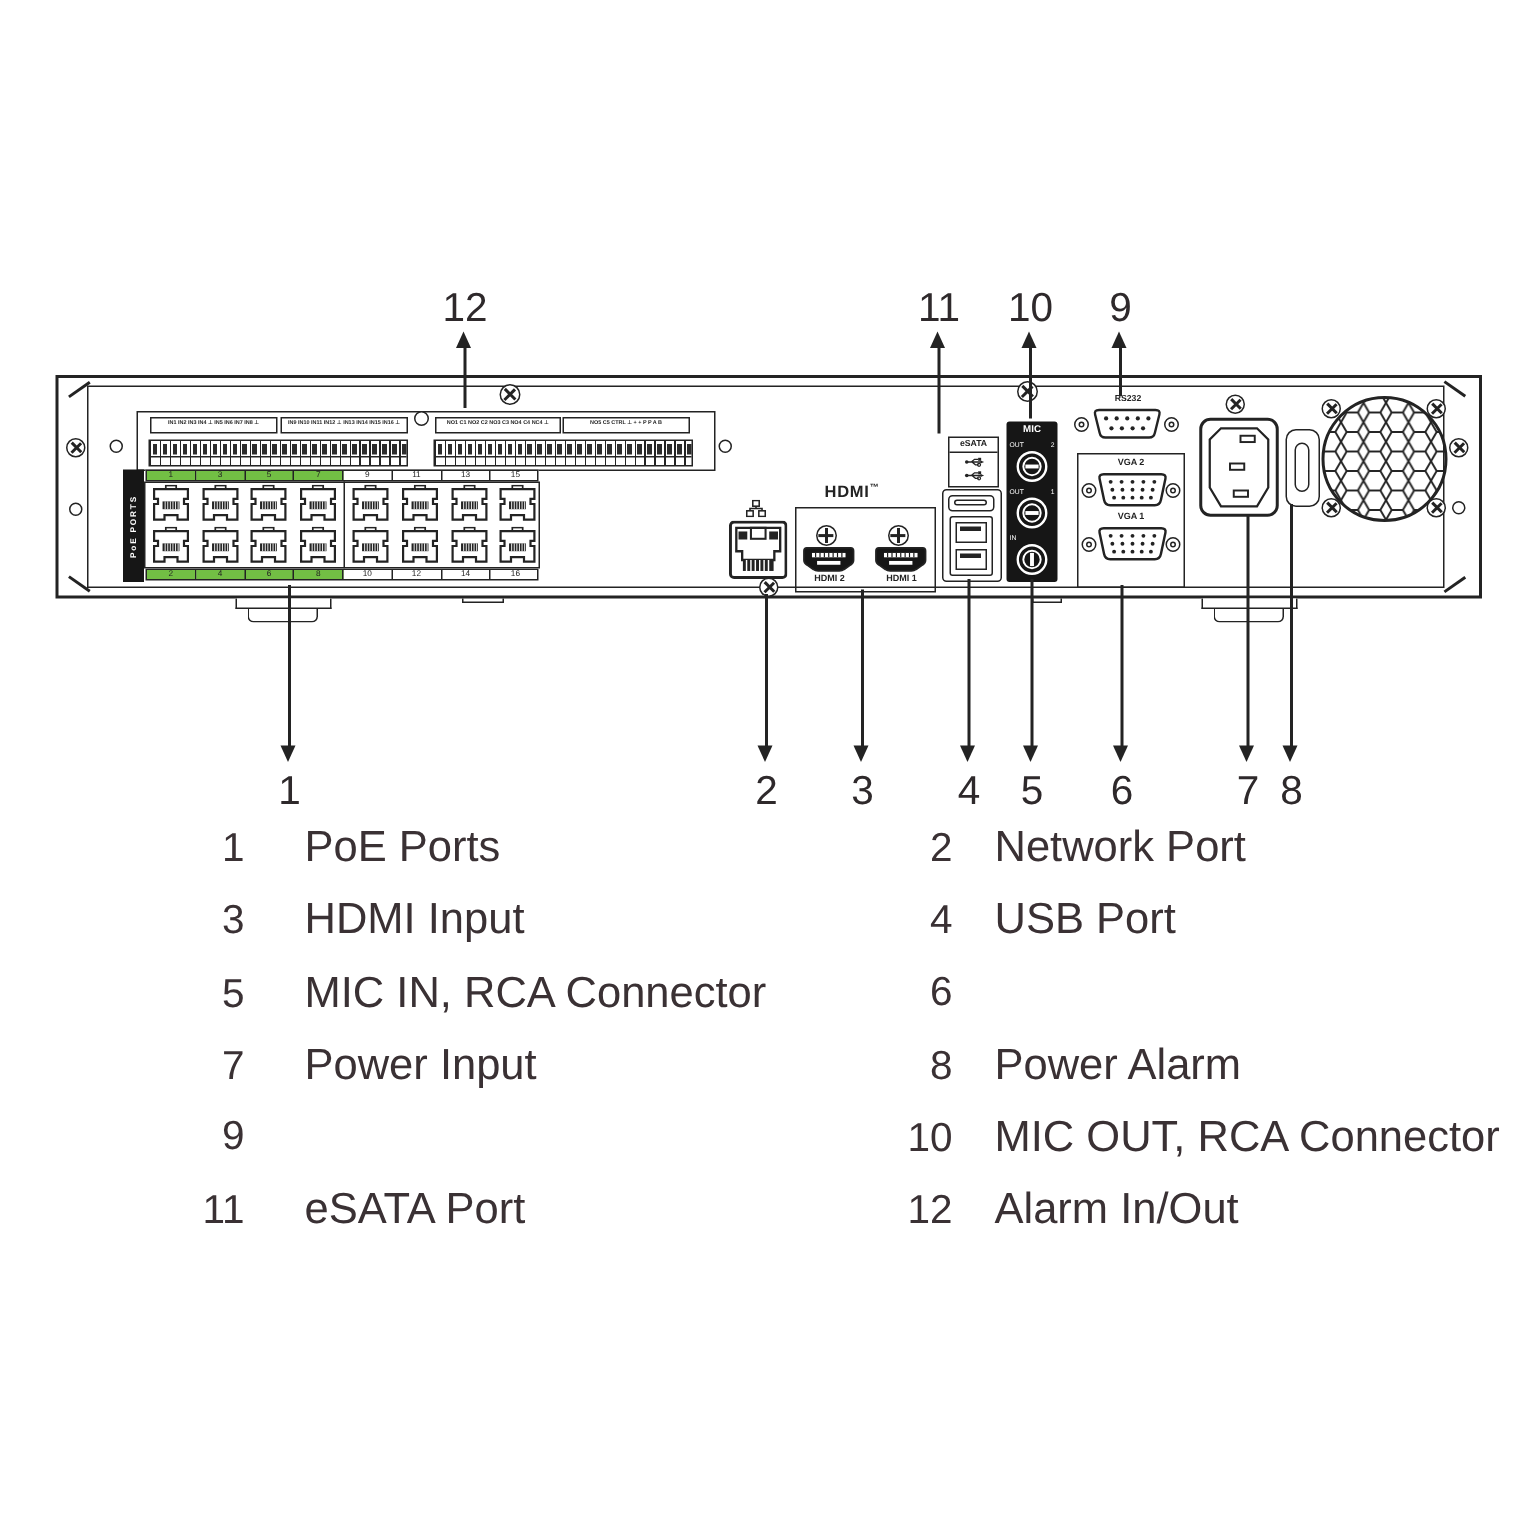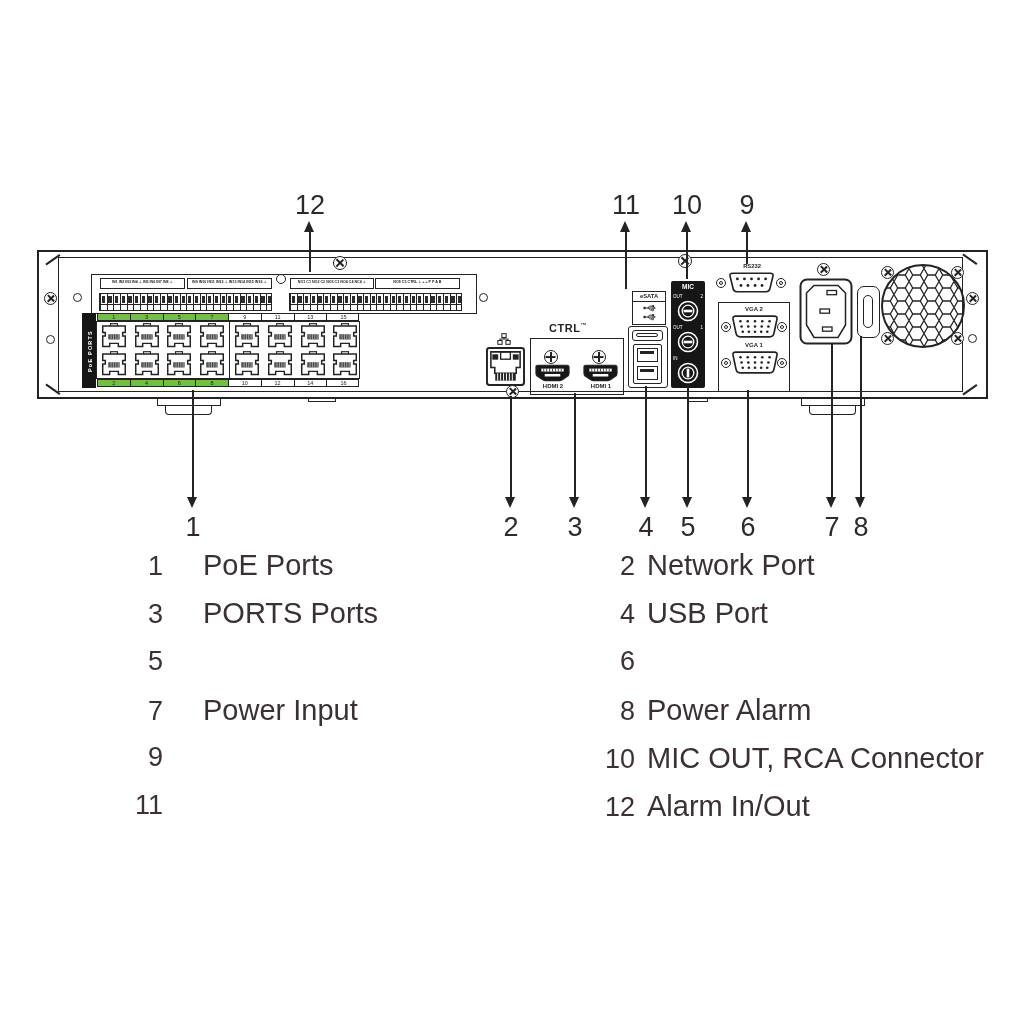--- a/index.html
+++ b/index.html
@@ -45,21 +45,21 @@
   .arrU{position:absolute;width:0;height:0;border-left:5px solid transparent;border-right:5px solid transparent;border-bottom:11px solid #232323;z-index:9;}
   .arrD{position:absolute;width:0;height:0;border-left:5px solid transparent;border-right:5px solid transparent;border-top:11px solid #232323;z-index:9;}
   .cnum{position:absolute;font-size:27px;color:#2e292b;text-align:center;z-index:9;}
   
   .lrow{position:absolute;display:flex;align-items:baseline;}
   .lnum{font-size:27px;color:#3a3134;text-align:right;}
   .llabel{font-size:29px;color:#3a3134;white-space:nowrap;}
   .lrow.left .lnum{width:45px;}
   .lrow.left .llabel{margin-left:40px;}
   .lrow.right .lnum{width:80px;}
-  .lrow.right .llabel{margin-left:12px;}
+  .lrow.right .llabel{margin-left:28px;}
   svg{display:block;}
 </style>
 </head>
 <body>
 
 <svg width="0" height="0" style="position:absolute">
   <defs>
     <symbol id="rj45" viewBox="0 0 34 30">
       <rect x="13" y="0.8" width="8" height="3.2" fill="#fff" stroke="#232323" stroke-width="1.3"></rect>
       <path d="M4 3.5 H30 V11 H27 V15 H30 V27 H22 V23.5 H12 V27 H4 V15 H7 V11 H4 Z" fill="#fff" stroke="#232323" stroke-width="1.7"></path>
@@ -283,21 +283,21 @@
     </div>
 
     <svg class="abs" style="left:458px;top:81px;" width="14" height="12">
         <use href="#eth"></use>
       </svg>
     <svg class="abs" style="left:447px;top:95px;" width="39" height="39">
         <use href="#rj45net"></use>
       </svg>
     <div class="screw" style="left:467px;top:133px;width:13px;height:13px;"></div>
 
-    <div class="abs" style="left:499px;top:70px;width:60px;height:13px;text-align:center;font-weight:bold;font-size:11px;color:#232323;letter-spacing:0.5px;"><span>CTRL</span><sup style="font-size:6px;">™</sup></div>
+    <div class="abs" style="left:499px;top:70px;width:60px;height:13px;text-align:center;font-weight:bold;font-size:11px;color:#232323;letter-spacing:0.5px;"><span>HDMI</span><sup style="font-size:6px;">™</sup></div>
     <div class="abs" style="left:491px;top:86px;width:94px;height:57px;border:1.5px solid #232323;box-sizing:border-box;"></div>
     <div class="screwP" style="left:505px;top:98px;width:14px;height:14px;"></div>
     <div class="screwP" style="left:553px;top:98px;width:14px;height:14px;"></div>
     <svg class="abs" style="left:496px;top:112px;" width="35" height="18">
         <use href="#hdmiport"></use>
       </svg>
     <svg class="abs" style="left:544px;top:112px;" width="35" height="18">
         <use href="#hdmiport"></use>
       </svg>
     <div class="plabel" style="left:494px;top:131px;width:40px;font-size:6px;">HDMI 2</div>
@@ -423,28 +423,29 @@
   <div class="lrow left" style="left:118px;top:549px;">
     <div class="lnum">1</div>
     <div class="llabel">PoE Ports</div>
   </div>
   <div class="lrow right" style="left:555px;top:549px;">
     <div class="lnum">2</div>
     <div class="llabel">Network Port</div>
   </div>
   <div class="lrow left" style="left:118px;top:597px;">
     <div class="lnum">3</div>
-    <div class="llabel">PORTS Ports</div>
+    <div class="llabel">HDMI Input</div>
   </div>
   <div class="lrow right" style="left:555px;top:597px;">
     <div class="lnum">4</div>
     <div class="llabel">USB Port</div>
   </div>
   <div class="lrow left" style="left:118px;top:646px;">
     <div class="lnum">5</div>
+    <div class="llabel">MIC IN, RCA Connector</div>
   </div>
   <div class="lrow right" style="left:555px;top:646px;">
     <div class="lnum">6</div>
   </div>
   <div class="lrow left" style="left:118px;top:694px;">
     <div class="lnum">7</div>
     <div class="llabel">Power Input</div>
   </div>
   <div class="lrow right" style="left:555px;top:694px;">
     <div class="lnum">8</div>
@@ -452,19 +453,20 @@
   </div>
   <div class="lrow left" style="left:118px;top:742px;">
     <div class="lnum">9</div>
   </div>
   <div class="lrow right" style="left:555px;top:742px;">
     <div class="lnum">10</div>
     <div class="llabel">MIC OUT, RCA Connector</div>
   </div>
   <div class="lrow left" style="left:118px;top:790px;">
     <div class="lnum">11</div>
+    <div class="llabel">eSATA Port</div>
   </div>
   <div class="lrow right" style="left:555px;top:790px;">
     <div class="lnum">12</div>
     <div class="llabel">Alarm In/Out</div>
   </div>
 
 </div>
 
 </body></html>

